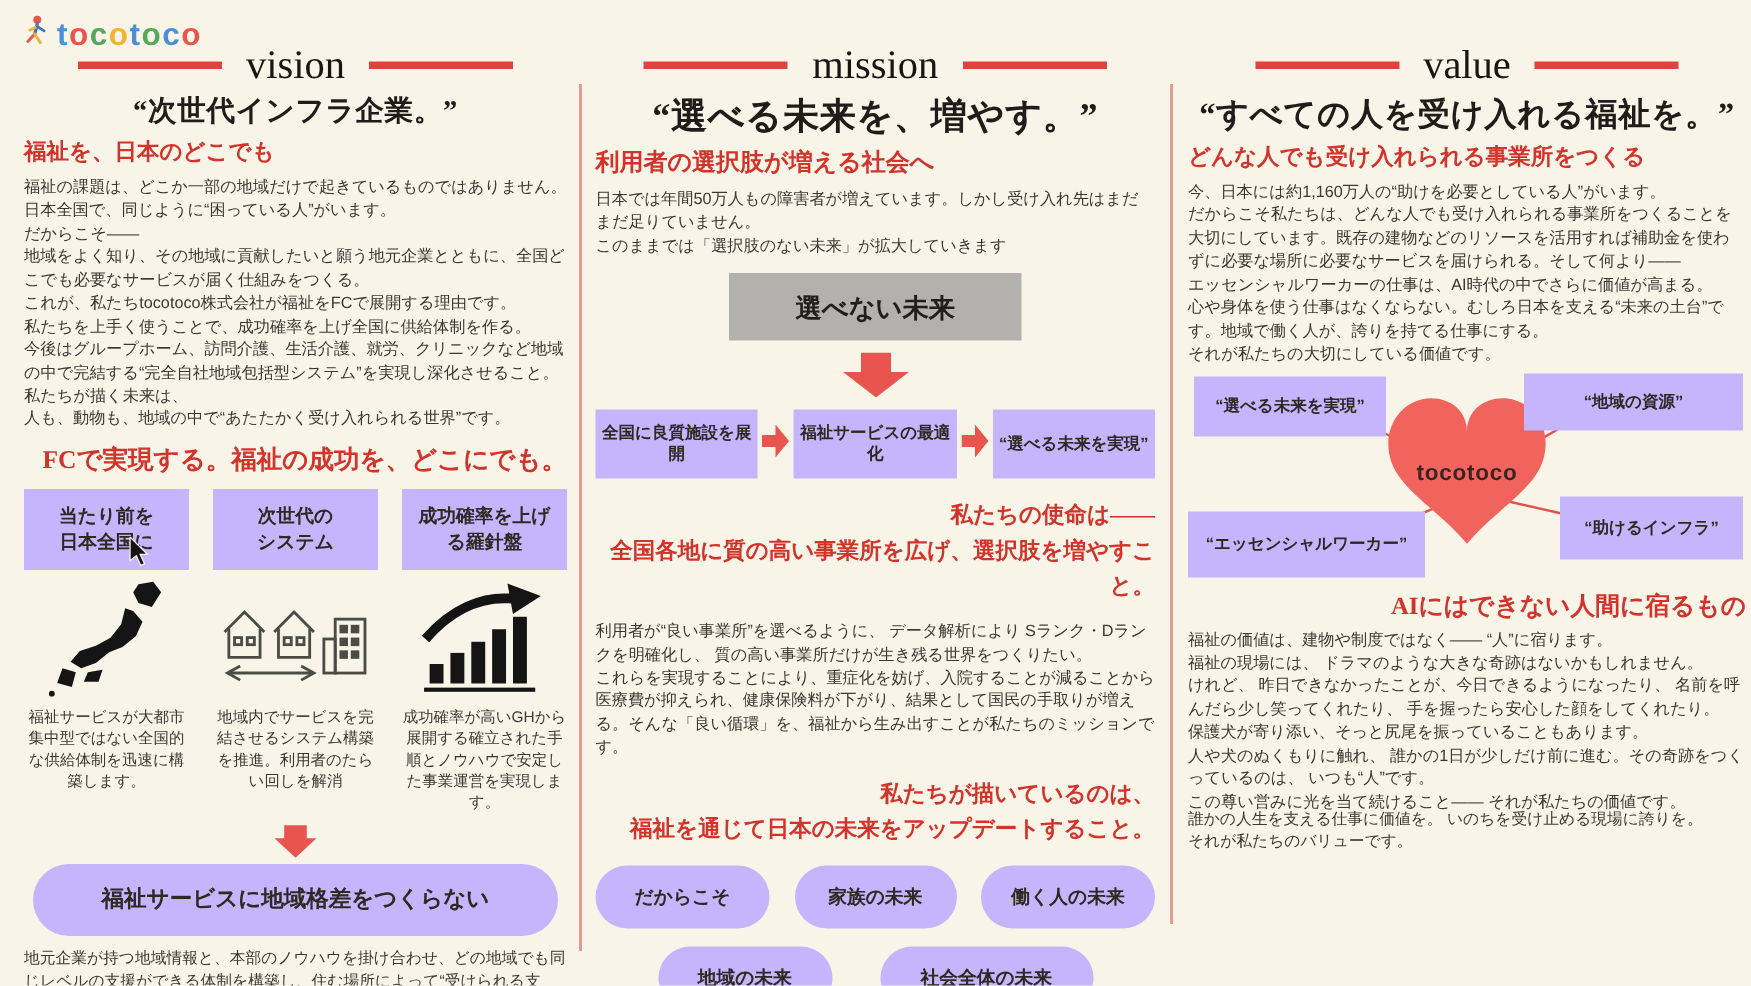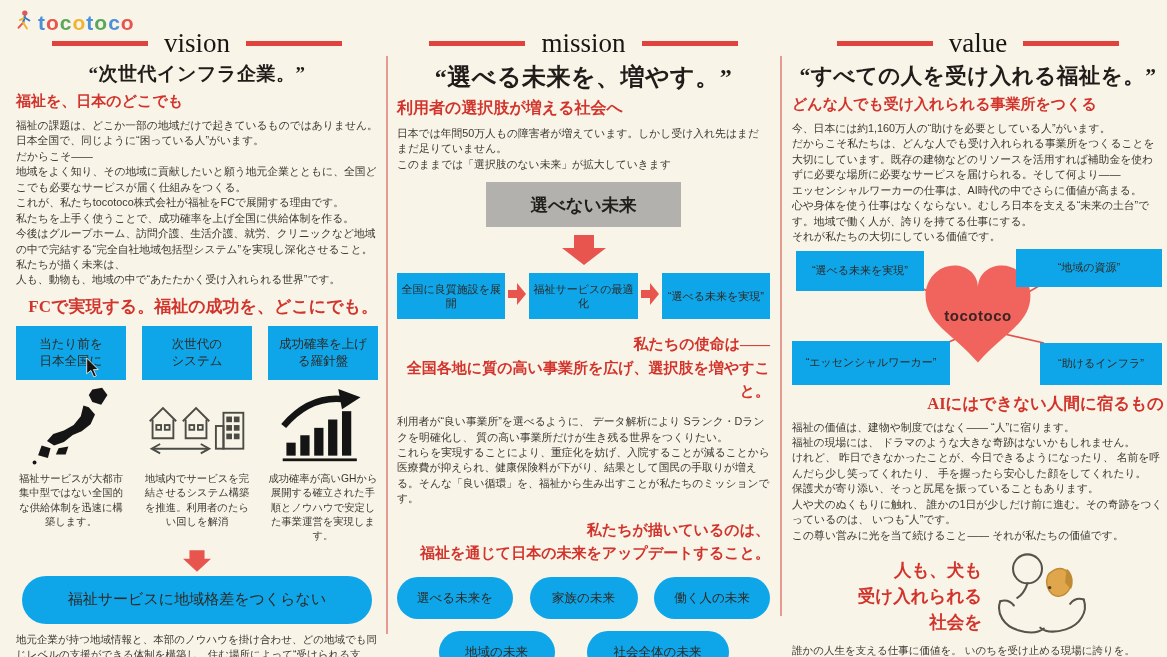--- a/index.html
+++ b/index.html
@@ -28,21 +28,21 @@
   .sec-title { text-align:center; font-weight:bold; font-size:19px; color:#1f1c19; margin-bottom:5px;
                font-family:"Liberation Serif","DejaVu Serif",serif; letter-spacing:0.5px; }
   .sec-sub { font-weight:bold; font-size:15px; color:#d2342c; margin-bottom:7px;
              font-family:"Liberation Serif","DejaVu Serif",serif; }
 
   .body-text { font-size:10.8px; line-height:1.43; white-space:pre-line; }
 
   .red-statement { color:#d2342c; font-weight:bold; text-align:right; white-space:pre-line;
                    font-family:"Liberation Serif","DejaVu Serif",serif; }
 
-  .redbox { background:#0ea5e9; color:#2e2923; font-weight:normal;
+  .redbox { background:#c4b5fd; color:#2e2923; font-weight:bold;
             display:flex; align-items:center; justify-content:center; text-align:center; }
 
   
   .fc-heading { font-size:17px; margin:7px 0 8px; }
   .pillar-row { display:flex; gap:16px; margin-bottom:6px; }
   .pillar-row > div { flex:1; }
   .pillar-box { height:54px; font-size:12.5px; line-height:1.35; white-space:pre-line; }
   .icon-cell { height:80px; display:flex; align-items:center; justify-content:center; }
   .pillar-desc { font-size:10.3px; line-height:1.4; text-align:center; }
   .small-down-arrow { display:flex; justify-content:center; margin:2px 0 4px; }
@@ -62,21 +62,21 @@
 
   
   .heart-diagram { position:relative; height:140px; margin:4px 0 4px; }
   .heart-shape { position:absolute; left:120px; top:6px; }
   .heart-label { position:absolute; left:120px; top:58px; width:132px; text-align:center;
                  font-weight:bold; font-size:15px; color:#3d2422; letter-spacing:0.5px; }
   .heart-node { position:absolute; font-size:11px; padding:2px 4px; }
   .node-tl { left:4px; top:2px; width:128px; height:40px; }
   .node-tr { right:2px; top:0; width:146px; height:38px; }
   .node-bl { left:0; bottom:4px; width:158px; height:44px; }
-  .node-br { right:2px; bottom:4px; width:122px; height:42px; }
+  .node-br { right:2px; bottom:16px; width:122px; height:42px; }
   .connectors { position:absolute; inset:0; }
   .ai-heading { font-size:16.5px; margin:4px 0 5px; }
   .value-bottom { display:flex; align-items:center; justify-content:center; gap:4px; margin-top:2px; }
   .slogan { font-size:17.5px; line-height:1.5; }
   .value-outro { margin-top:-4px; }
 
   
   .cursor { position:absolute; left:86px; top:358px; }
 </style>
 </head>
@@ -232,21 +232,21 @@
   </div>
 
   <div class="red-statement statement">私たちの使命は——
 全国各地に質の高い事業所を広げ、選択肢を増やすこと。</div>
   <div class="body-text">利用者が“良い事業所”を選べるように、 データ解析により Sランク・Dランクを明確化し、 質の高い事業所だけが生き残る世界をつくりたい。
 これらを実現することにより、重症化を妨げ、入院することが減ることから医療費が抑えられ、健康保険料が下がり、結果として国民の手取りが増える。そんな「良い循環」を、福祉から生み出すことが私たちのミッションです。</div>
   <div class="red-statement statement" style="margin-top:12px">私たちが描いているのは、
 福祉を通じて日本の未来をアップデートすること。</div>
 
   <div class="pill-row1">
-    <div class="redbox pill" style="width:116px">選べる未来を</div>
+    <div class="redbox pill" style="width:116px">だからこそ</div>
     <div class="redbox pill" style="width:108px">家族の未来</div>
     <div class="redbox pill" style="width:116px">働く人の未来</div>
   </div>
   <div class="pill-row2">
     <div class="redbox pill" style="width:116px">地域の未来</div>
     <div class="redbox pill" style="width:142px">社会全体の未来</div>
   </div>
 </div>
 
 <div class="col" style="left:792px;width:372px">
@@ -283,34 +283,16 @@
   </div>
 
   <div class="red-statement ai-heading">AIにはできない人間に宿るもの</div>
   <div class="body-text">福祉の価値は、建物や制度ではなく—— “人”に宿ります。
 福祉の現場には、 ドラマのような大きな奇跡はないかもしれません。
 けれど、 昨日できなかったことが、今日できるようになったり、 名前を呼んだら少し笑ってくれたり、 手を握ったら安心した顔をしてくれたり。
 保護犬が寄り添い、そっと尻尾を振っていることもあります。
 人や犬のぬくもりに触れ、 誰かの1日が少しだけ前に進む。その奇跡をつくっているのは、 いつも“人”です。
 この尊い営みに光を当て続けること—— それが私たちの価値です。</div>
 
-  <div class="value-bottom">
-    <div class="red-statement slogan">人も、犬も
-受け入れられる
-社会を</div>
-    <span>
-      <svg width="112" height="98" viewBox="0 0 130 115" aria-hidden="true" fill="none" stroke="#57524a" stroke-width="2.4" stroke-linecap="round">
-        <circle cx="48" cy="28" r="17"></circle>
-        <path d="M48,45 C45,54 41,59 36,62"></path>
-        <path d="M78,30 C88,24 98,30 99,41 C100,50 95,58 86,60 C79,61.5 73,56 71,48 C69,38 72,33 78,30 Z" fill="#dfa64b" stroke="#c08a35" stroke-width="1.6"></path>
-        <path d="M94,28 C101,33 103,44 99,52 L92,44 Z" fill="#c08a35" stroke="none"></path>
-        <circle cx="74" cy="50" r="2" fill="#4a4039" stroke="none"></circle>
-        <path d="M16,66 C11,80 20,95 37,100 C50,104 61,103 67,98"></path>
-        <path d="M16,66 C22,64 28,66 32,71"></path>
-        <path d="M114,64 C119,78 110,94 93,99 C80,103 69,102 63,97"></path>
-        <path d="M114,64 C108,62 102,64 98,69"></path>
-      </svg>
-    </span>
-  </div>
 
   <div class="body-text value-outro" style="font-size:10.5px">誰かの人生を支える仕事に価値を。 いのちを受け止める現場に誇りを。
 それが私たちのバリューです。</div>
 </div>
 
 </body></html>

